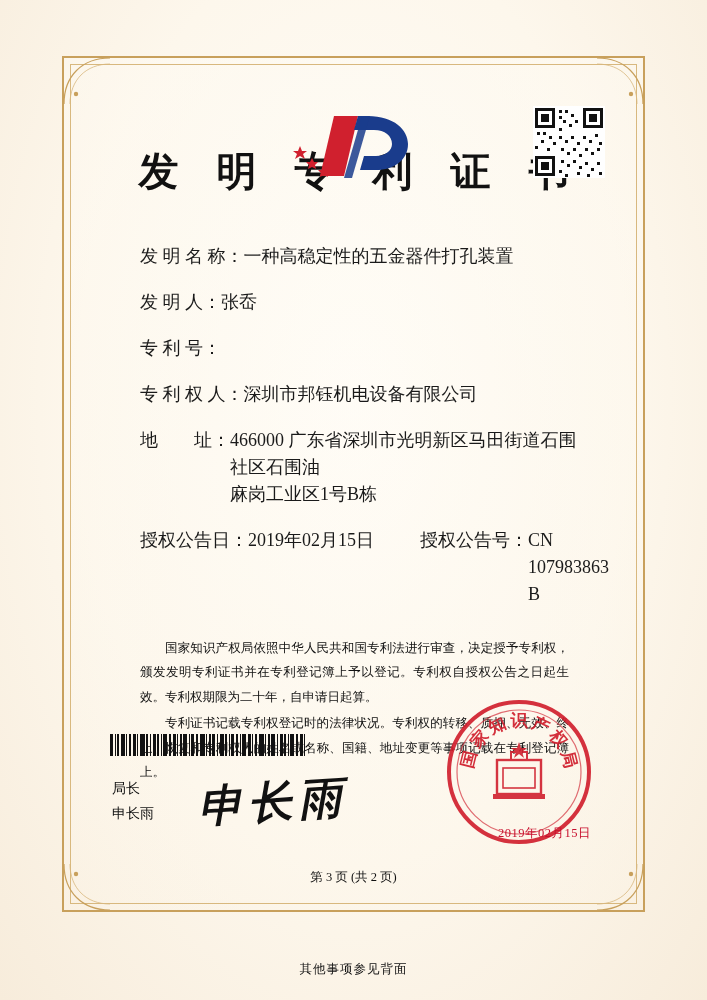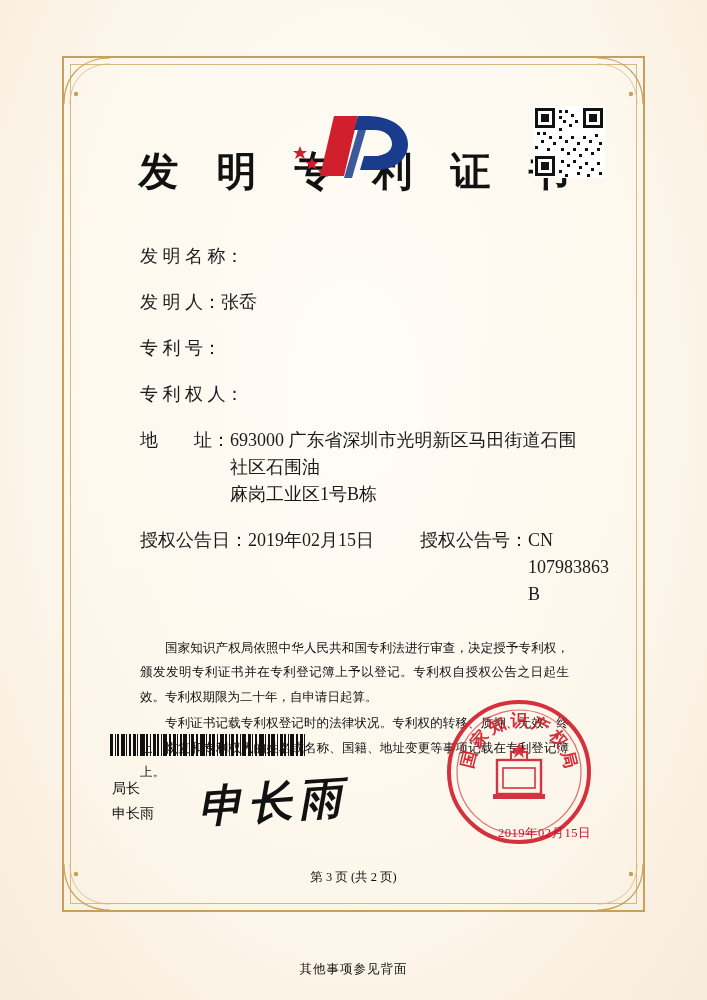--- a/index.html
+++ b/index.html
@@ -297,34 +297,36 @@
             <rect x="54" y="68" width="3" height="3"></rect>
         </g>
       </svg>
     </div>
 
     <div class="title">发 明 专 利 证 书</div>
 
     <div class="fields">
       <div class="field">
         <span class="lbl">发 明 名 称：</span>
+        <span class="val">一种高稳定性的五金器件打孔装置</span>
       </div>
       <div class="field">
         <span class="lbl">发 明 人：</span>
         <span class="val">张岙</span>
       </div>
       <div class="field">
         <span class="lbl">专 利 号：</span>
       </div>
       <div class="field">
         <span class="lbl">专 利 权 人：</span>
+        <span class="val">深圳市邦钰机电设备有限公司</span>
       </div>
       <div class="field">
         <span class="lbl">地        址：</span>
-        <span class="val">693000 广东省深圳市光明新区马田街道石围社区石围油
+        <span class="val">466000 广东省深圳市光明新区马田街道石围社区石围油
 麻岗工业区1号B栋</span>
       </div>
       <div class="field two-col">
         <span class="lbl">授权公告日：</span>
         <span class="val">2019年02月15日</span>
         <span class="lbl2">授权公告号：</span>
         <span class="val2">CN 107983863 B</span>
       </div>
     </div>
 

